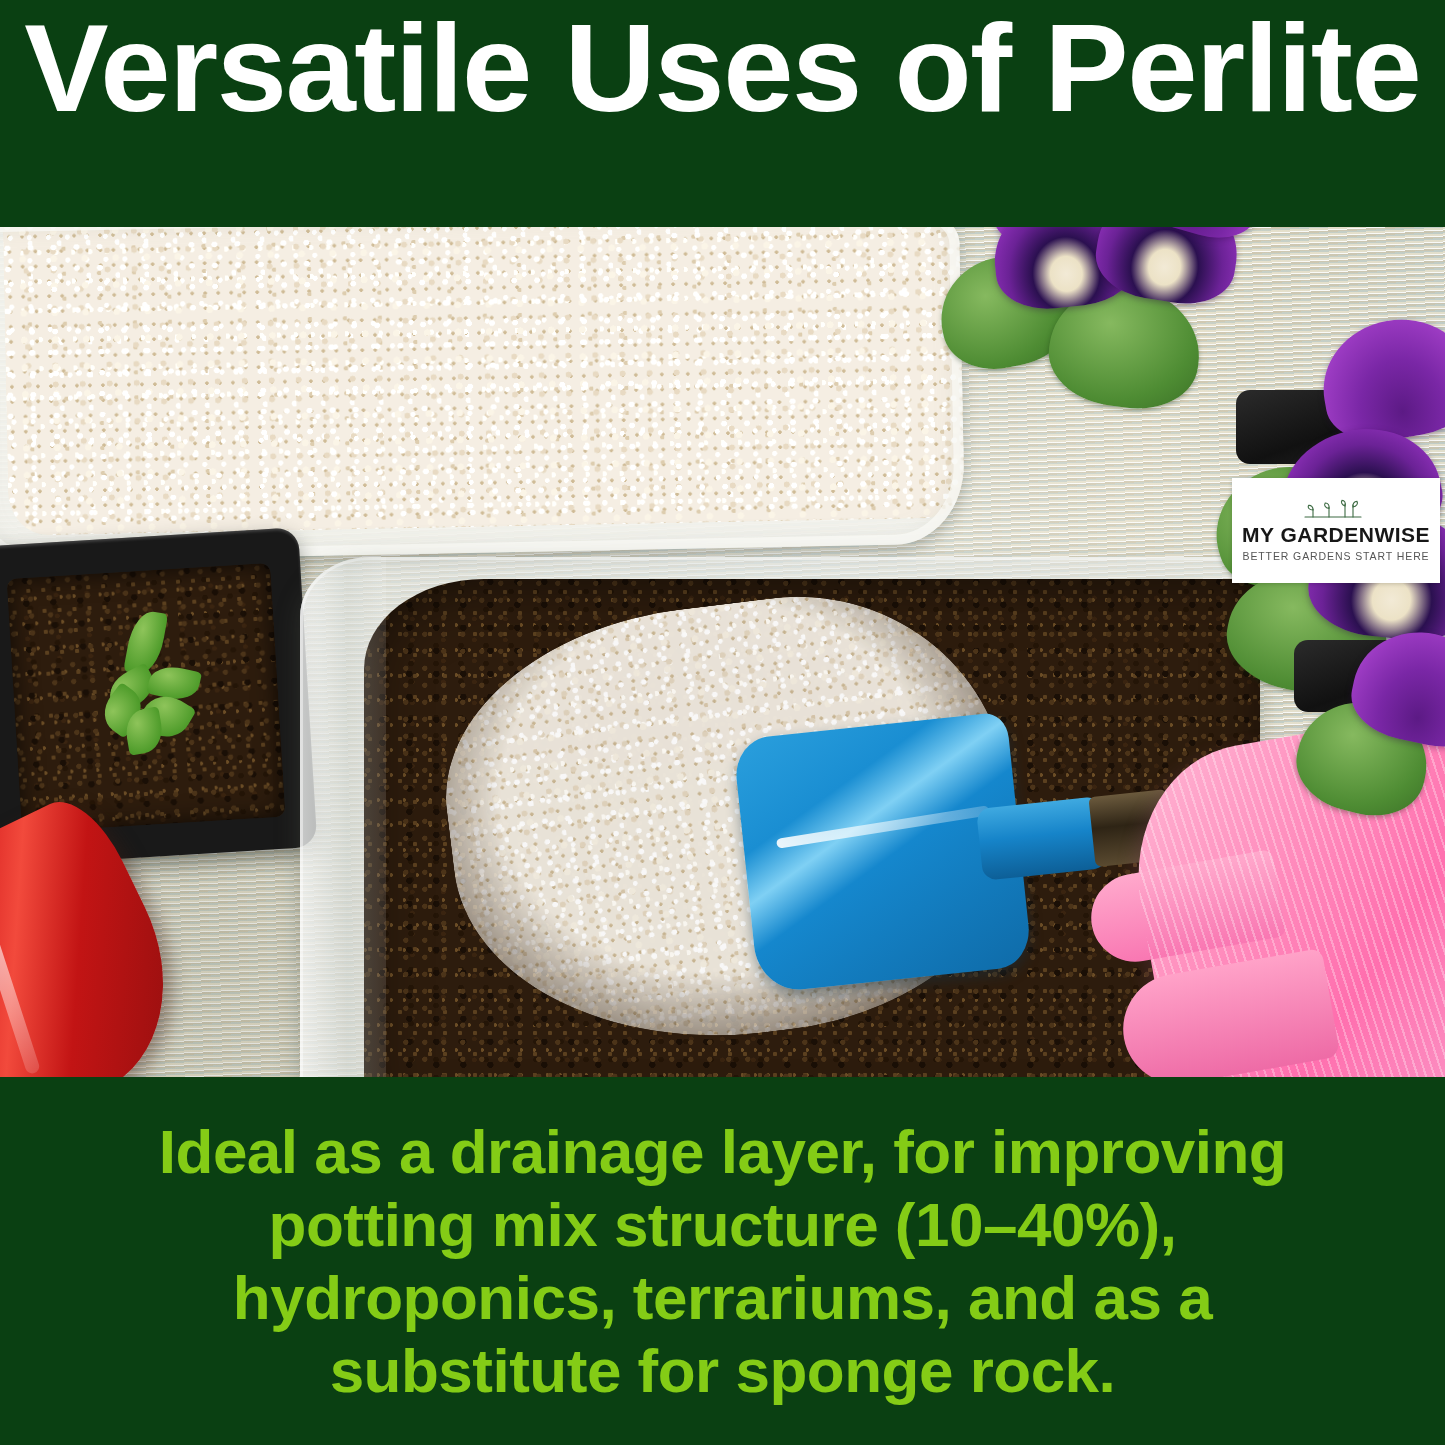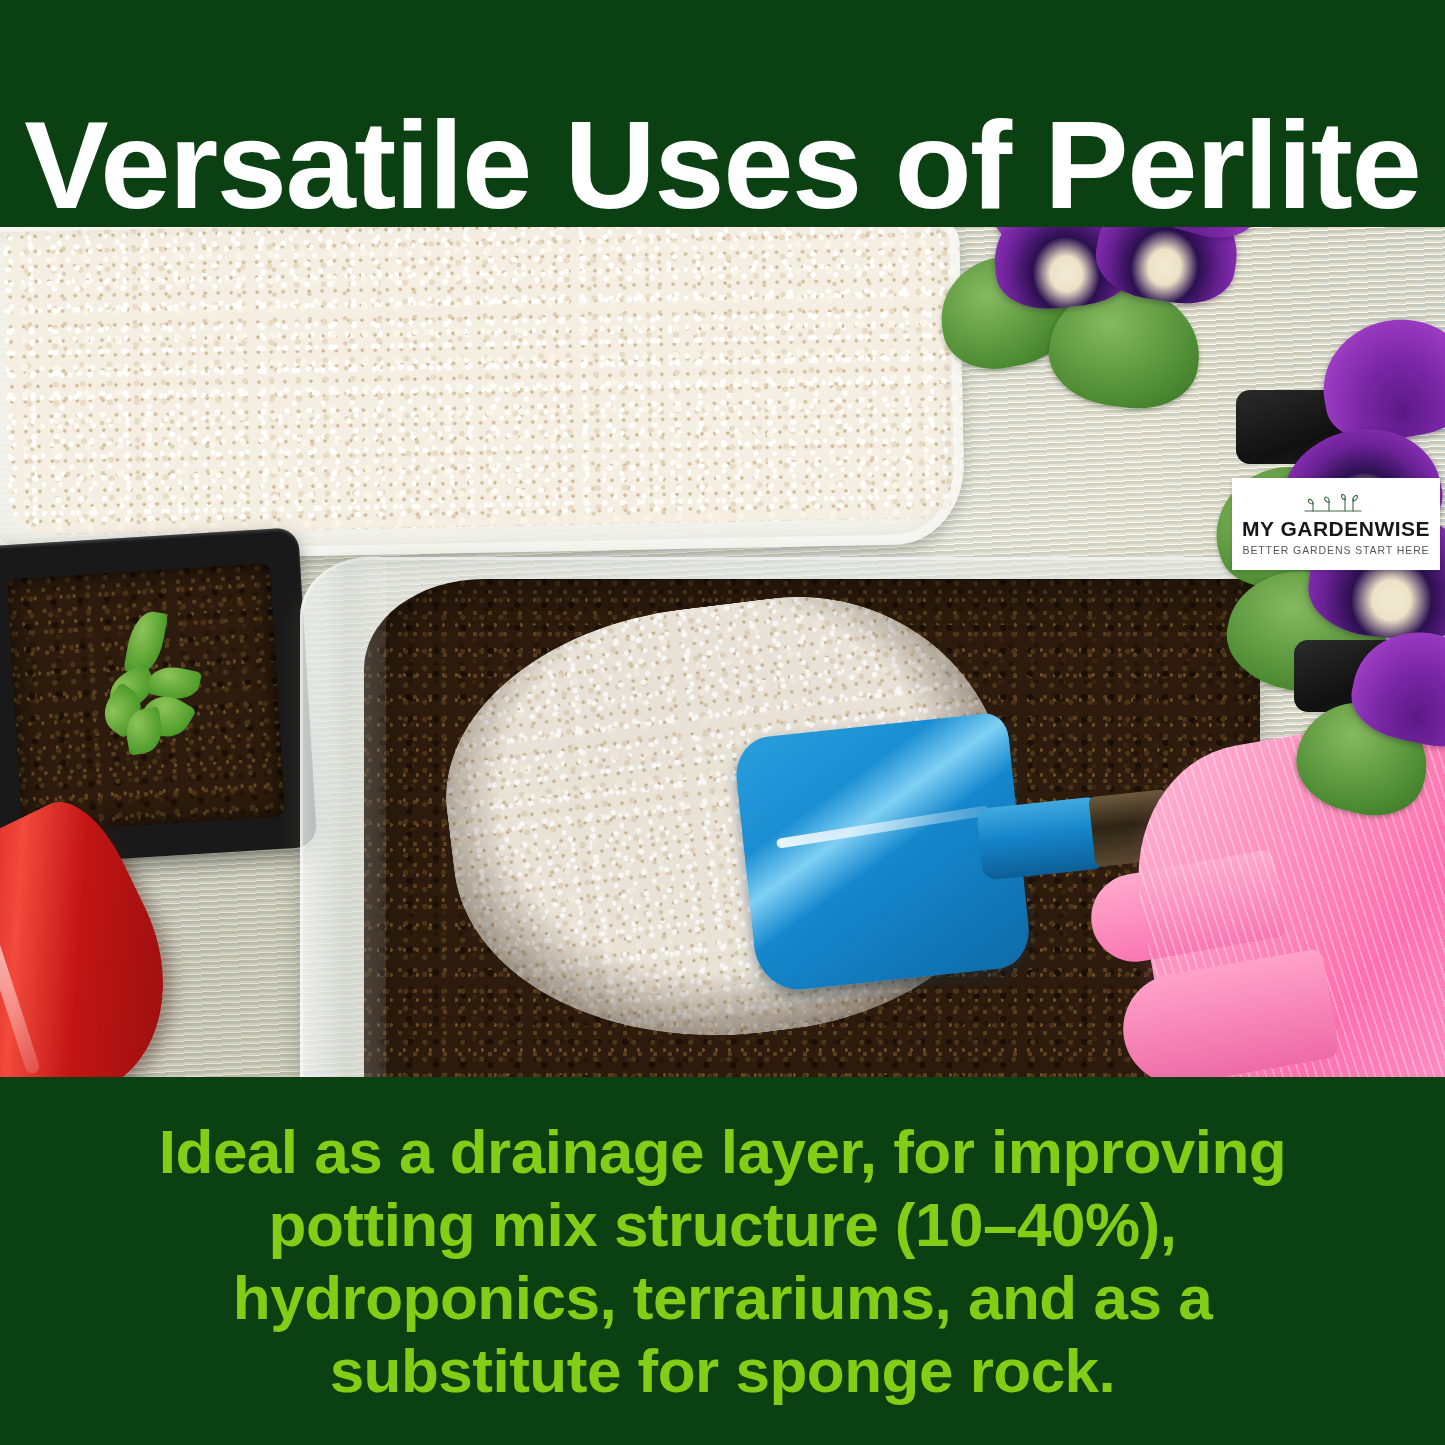--- a/index.html
+++ b/index.html
@@ -21,21 +21,21 @@
   }
 
   
   .header-band {
     position: absolute;
     left: 0; top: 0;
     width: 1445px;
     height: 227px;
     background: #0a4012;
     display: flex;
-    align-items: flex-end;
+    align-items: flex-start;
     justify-content: center;
     overflow: hidden;
   }
   .header-title {
     color: #ffffff;
     font-family: "Liberation Sans", sans-serif;
     font-weight: 700;
     font-size: 124px;
     letter-spacing: -1.5px;
     line-height: 1;
@@ -294,21 +294,21 @@
   .blackpot {
     position: absolute;
     background: linear-gradient(160deg, #2b2b2b, #111 60%, #262626);
     border-radius: 14px;
   }
 
   
   .logo-box {
     position: absolute;
     left: 1232px; top: 251px;
-    width: 208px; height: 92px;
+    width: 208px; height: 105px;
     background: #ffffff;
     display: flex;
     flex-direction: column;
     align-items: center;
     justify-content: center;
     box-shadow: 0 1px 4px rgba(0,0,0,0.18);
   }
   .logo-sprouts { width: 70px; height: 22px; margin-bottom: 3px; }
   .logo-name {
     font-family: "Liberation Sans", sans-serif;

